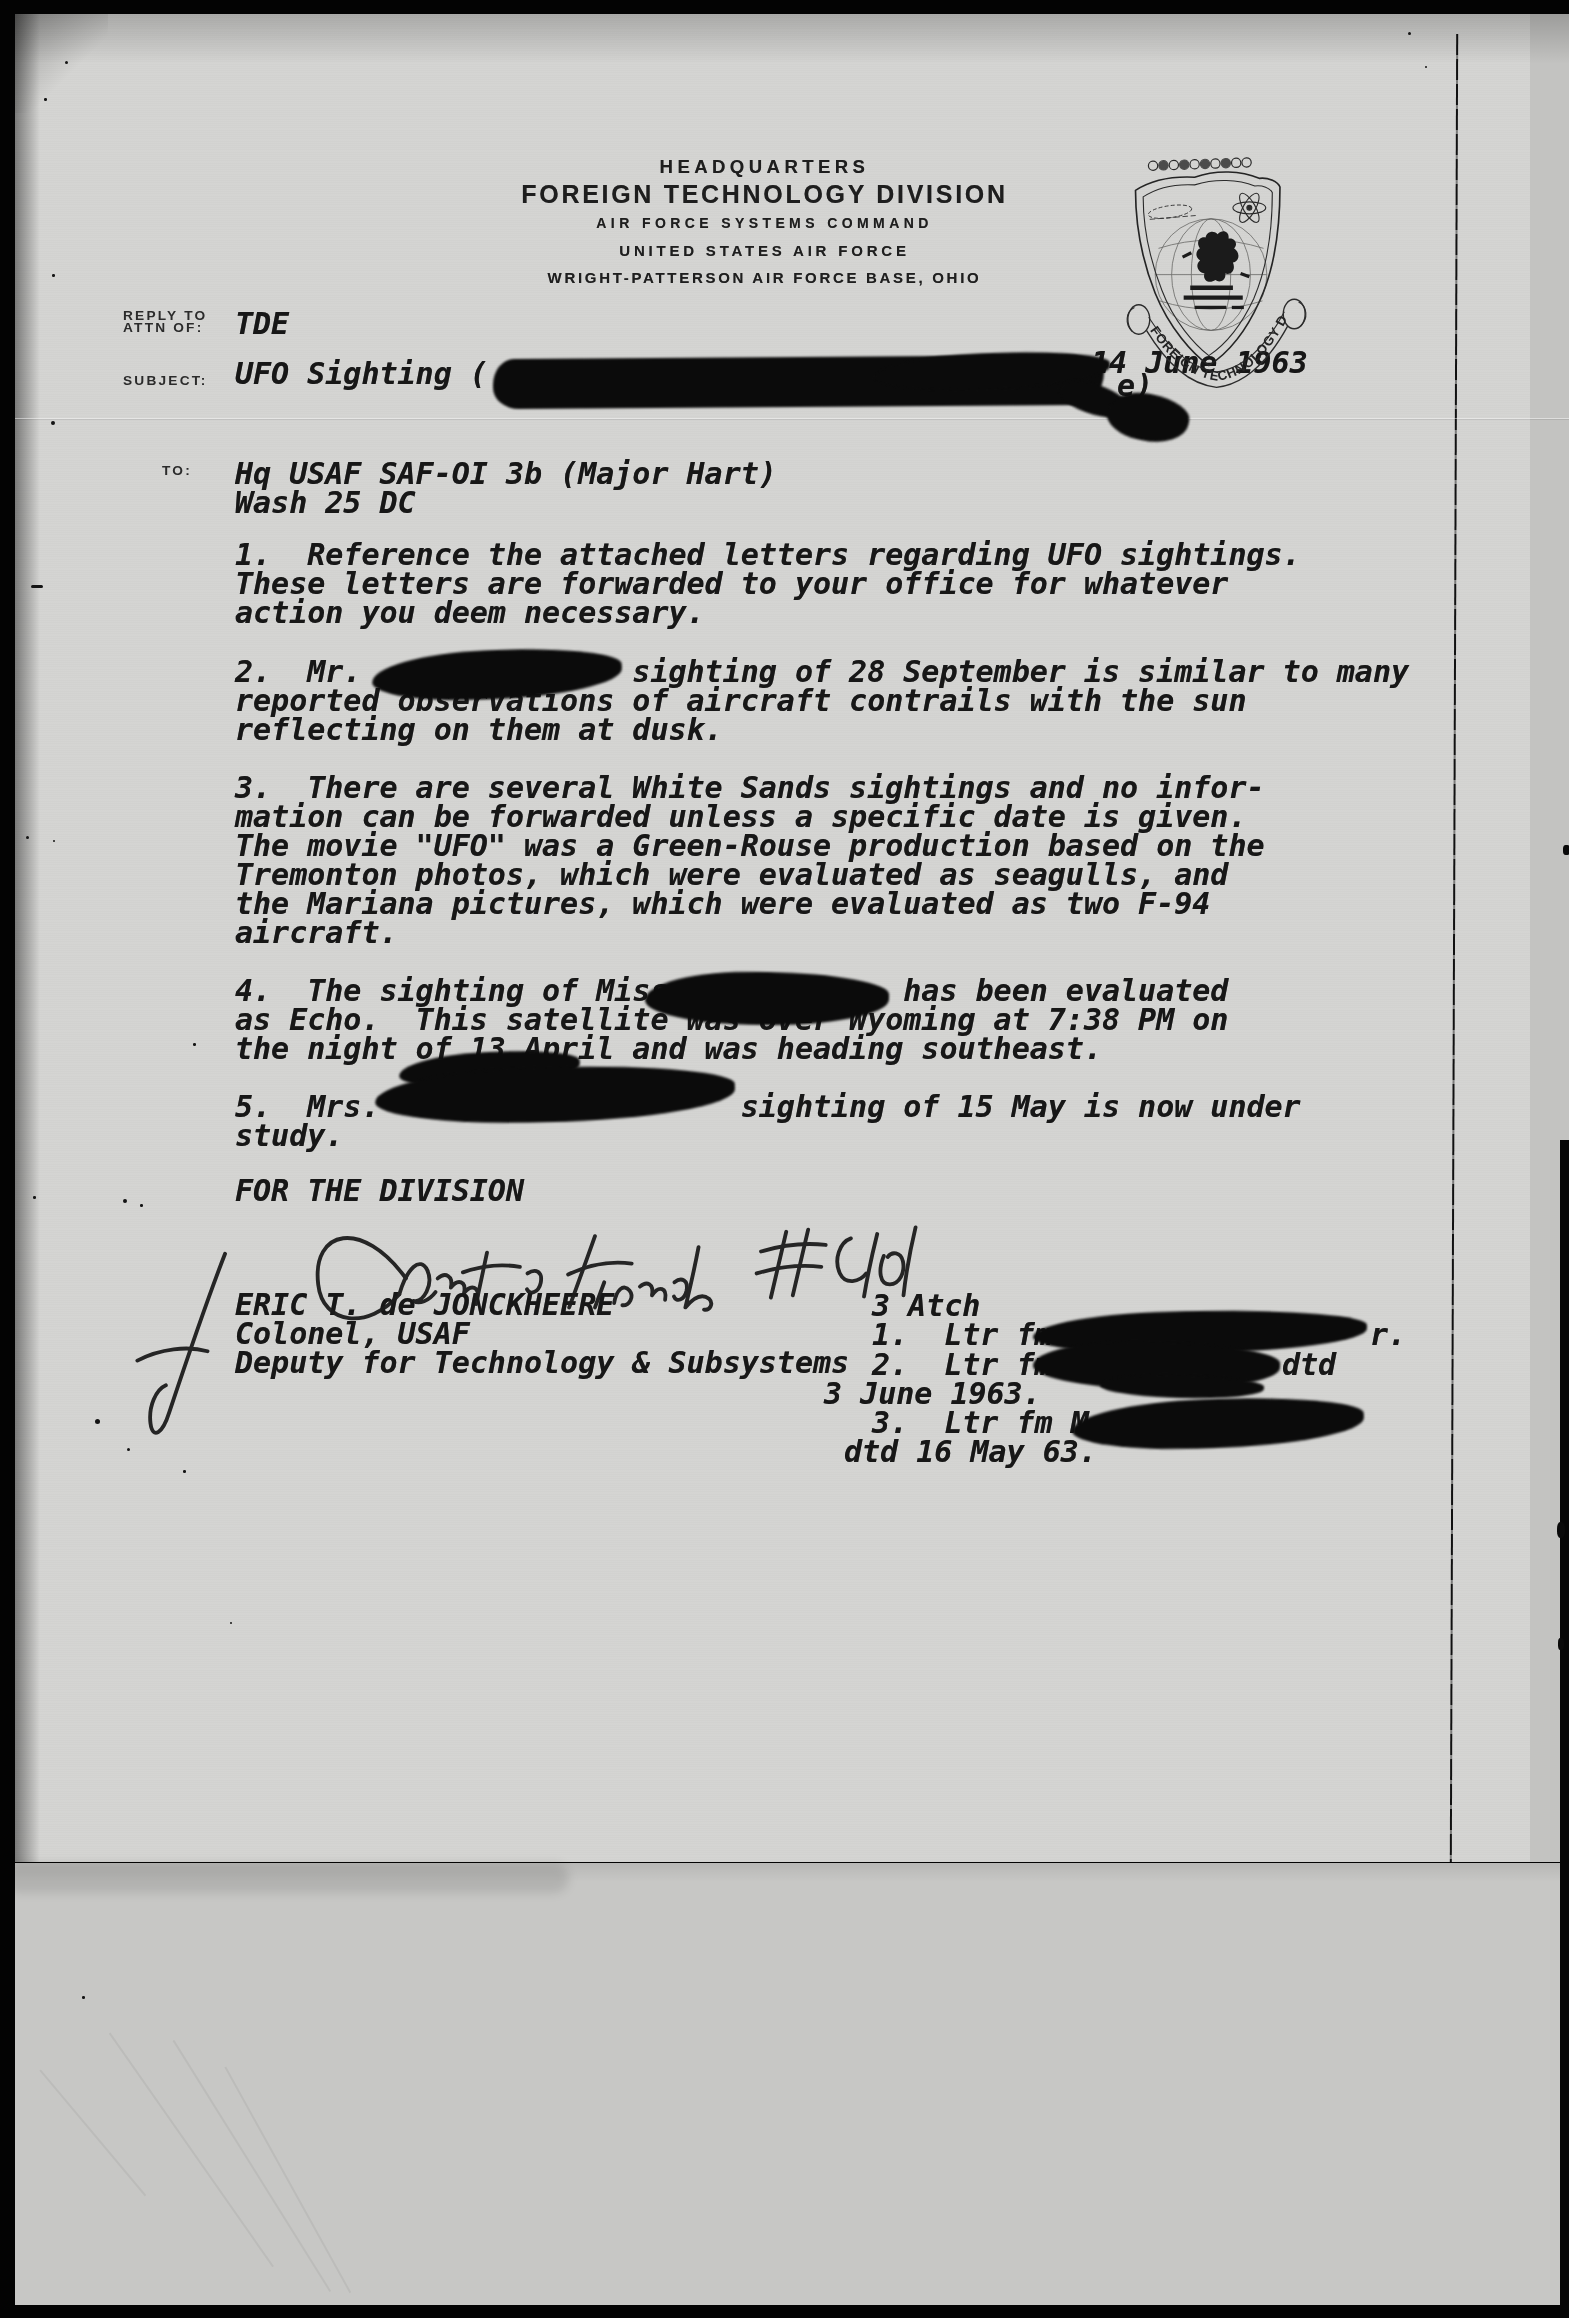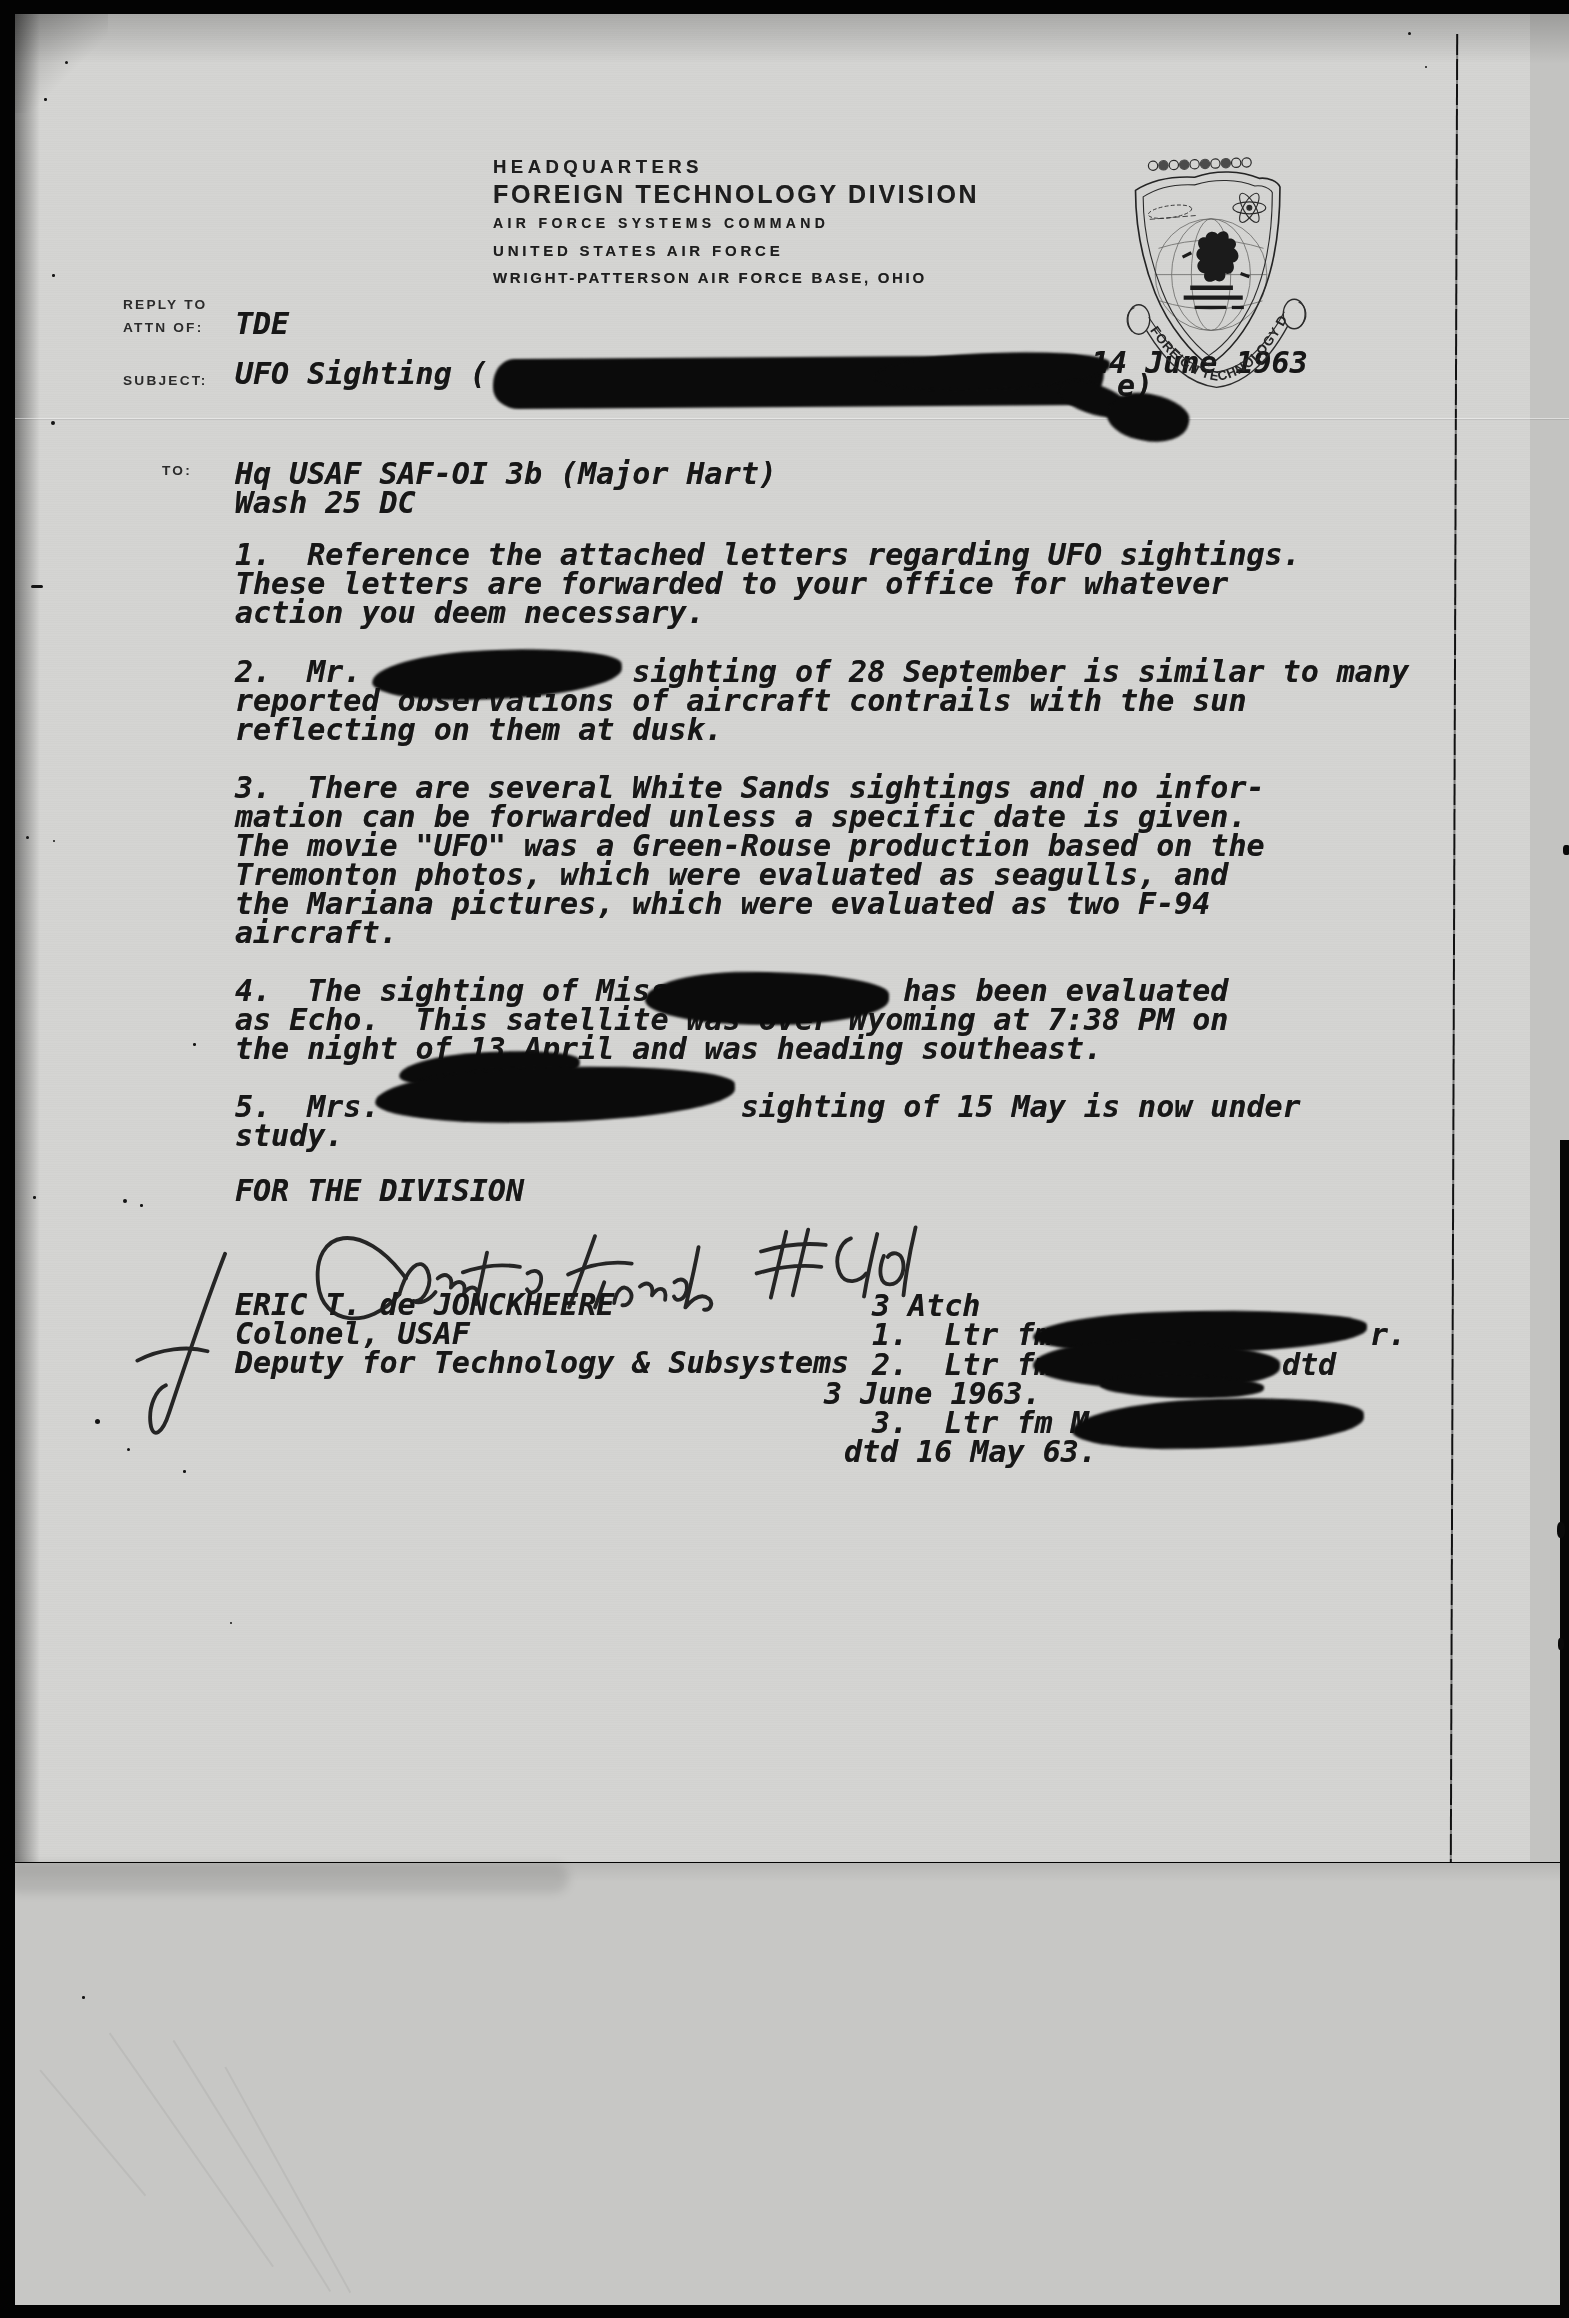--- a/index.html
+++ b/index.html
@@ -28,21 +28,21 @@
   .scanline-dark{left:15.3px;top:419px;width:1555px;height:1.1px;background:rgba(0,0,0,.09);}
   .scanline-light{left:15.3px;top:418px;width:1555px;height:1.1px;background:rgba(255,255,255,.45);}
   .crease{position:absolute;height:1.6px;background:rgba(0,0,0,.055);z-index:2;}
   .speck{position:absolute;background:#141414;border-radius:50%;z-index:4;}
   
   .typed{font-family:"DejaVu Sans Mono","Liberation Mono",monospace;font-weight:700;font-size:30px;
          line-height:29px;letter-spacing:0;color:#171717;white-space:pre;z-index:3;
          text-shadow:0 0 0.5px rgba(23,23,23,.55);font-style:italic;}
   .label{font-family:"Liberation Sans",sans-serif;font-weight:700;font-size:13.7px;letter-spacing:2.2px;
          color:#2b2b2b;z-index:3;white-space:pre;}
-  .lh{z-index:3;color:#1e1e1e;left:493px;width:543px;white-space:pre;
+  .lh{z-index:3;color:#1e1e1e;text-align:center;left:493px;width:543px;white-space:pre;
       text-shadow:0 0 0.5px rgba(30,30,30,.5);}
   .lh1{top:156px;font-size:18.6px;letter-spacing:4.4px;font-weight:600;}
   .lh2{top:180px;font-size:25px;letter-spacing:2.7px;font-weight:600;}
   .lh3{top:215px;font-size:14px;letter-spacing:4.4px;font-weight:700;}
   .lh4{top:242px;font-size:15px;letter-spacing:3.8px;font-weight:700;}
   .lh5{top:269px;font-size:15px;letter-spacing:2.7px;font-weight:700;}
   
   .bar{position:absolute;background:#0b0b0b;filter:blur(1.1px);z-index:6;
        border-radius:48% 52% 55% 45% / 60% 40% 55% 45%;}
   svg{position:absolute;z-index:5;}
@@ -153,21 +153,21 @@
     <path d="M 330,268 C 346,276 348,298 334,312" stroke-width="2"></path>
     <path d="M 52,320 C 90,382 130,418 180,424 C 232,418 276,374 310,312" stroke-width="2.5"></path>
     <path d="M 56,296 C 92,352 134,390 180,396 C 228,390 270,350 304,286" stroke-width="2"></path>
   </g>
   <path id="fm-ribbon" d="M 54,314 C 92,372 134,406 182,412 C 231,406 274,366 308,302" fill="none" stroke="none"></path>
   <text font-family="Liberation Sans, sans-serif" font-size="24" letter-spacing="1.5" fill="#242424" font-weight="600">
     <textPath href="#fm-ribbon" startOffset="2%">FOREIGN TECHNOLOGY DIVISION</textPath>
   </text>
 </svg>
 
-<div class="abs label" style="left:123px;top:297px;">REPLY TO</div>
+<div class="abs label" style="left:123px;top:308px;">REPLY TO</div>
 <div class="abs label" style="left:123px;top:320px;">ATTN OF:</div>
 <div class="abs typed" style="left:235px;top:309px;">TDE</div>
 <div class="abs label" style="left:123px;top:373px;">SUBJECT:</div>
 <div class="abs typed" style="left:235px;top:359px;">UFO Sighting (</div>
 <div class="abs typed" style="left:1091px;top:348px;">14 June 1963</div>
 <div class="abs typed" style="left:1117px;top:371px;">e)</div>
 
 <div class="abs label" style="left:162px;top:463px;">TO:</div>
 <div class="abs typed" style="left:235px;top:459px;">Hq USAF SAF-OI 3b (Major Hart)
 Wash 25 DC</div>

